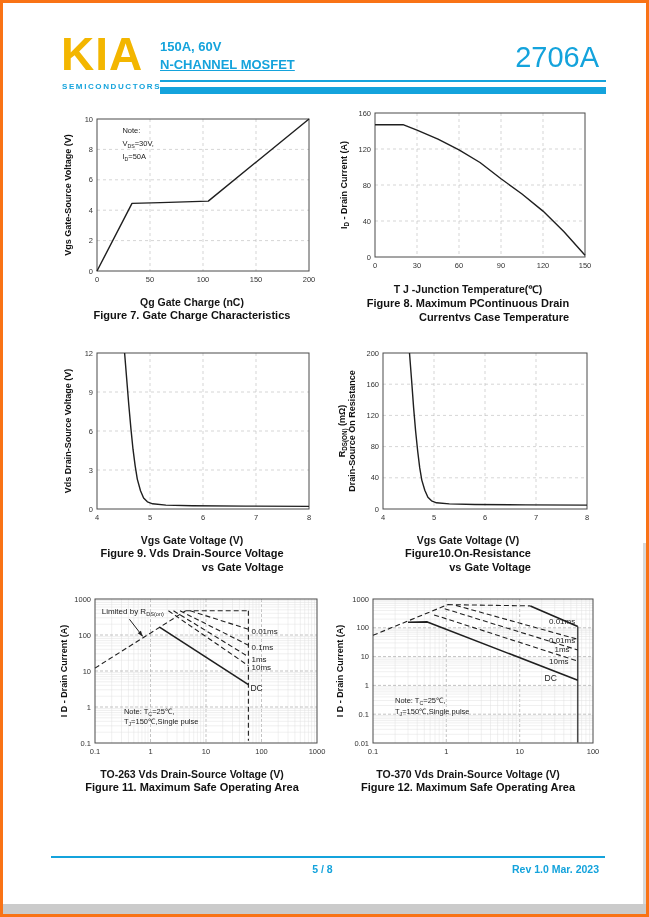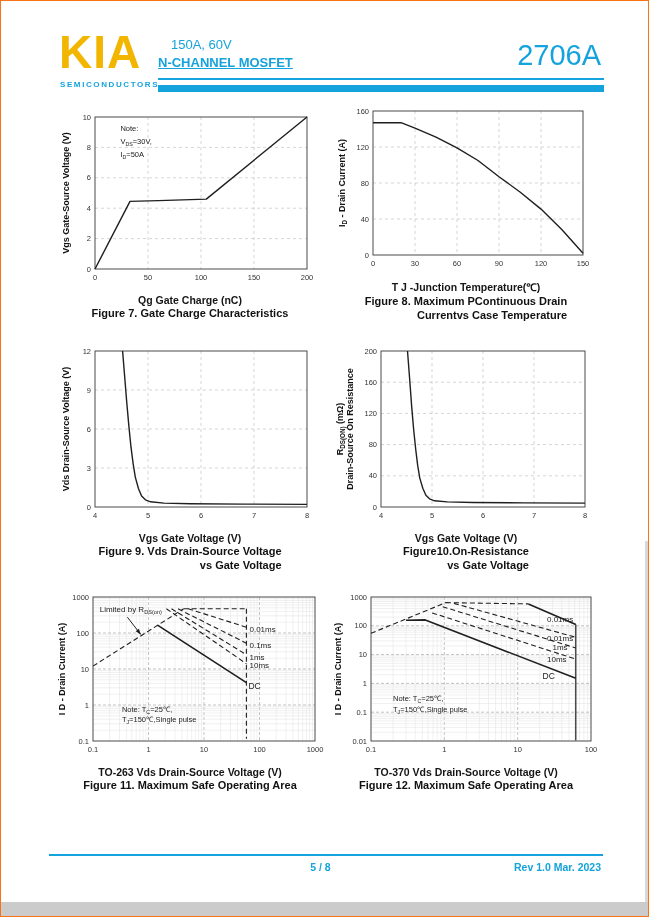--- a/index.html
+++ b/index.html
@@ -1,31 +1,31 @@
 <!DOCTYPE html>
 <html><head>
 <meta charset="utf-8">
 <style>
   * { margin:0; padding:0; box-sizing:border-box; }
   html,body { background:#ffffff; }
   .page {
     position:relative; width:649px; height:917px; background:#ffffff;
     font-family:"Liberation Sans", sans-serif; overflow:hidden;
-    border:1px solid #f97316;
+    border:3px solid #f97316;
   }
   
   .logo {
     position:absolute; left:58px; top:28px;
     font-size:46px; font-weight:800; letter-spacing:1px; line-height:1;
   }
   .logo-sub {
     position:absolute; left:59px; top:79px;
     font-size:8px; font-weight:bold; letter-spacing:1.6px;
   }
-  .rating   { position:absolute; left:170px; top:36px; font-size:13px; font-weight:normal; }
+  .rating   { position:absolute; left:157px; top:36px; font-size:13px; font-weight:bold; }
   .devtype  { position:absolute; left:157px; top:54px; font-size:13px; font-weight:bold;text-decoration:underline; }
   .partnum  { position:absolute; right:47px; top:38px; font-size:29px; font-weight:500; }
   .thin-rule  { position:absolute; left:157px; top:77px; width:446px; height:2px; }
   .thick-rule { position:absolute; left:157px; top:84px; width:446px; height:7px; }
   
   figure.fig { position:absolute; width:270px; display:flex; flex-direction:column; align-items:center; }
   #f7  { left:54px;  top:108px; }
   #f8  { left:330px; top:100px; }
   #f9  { left:54px;  top:342px; }
   #f10 { left:330px; top:342px; }

